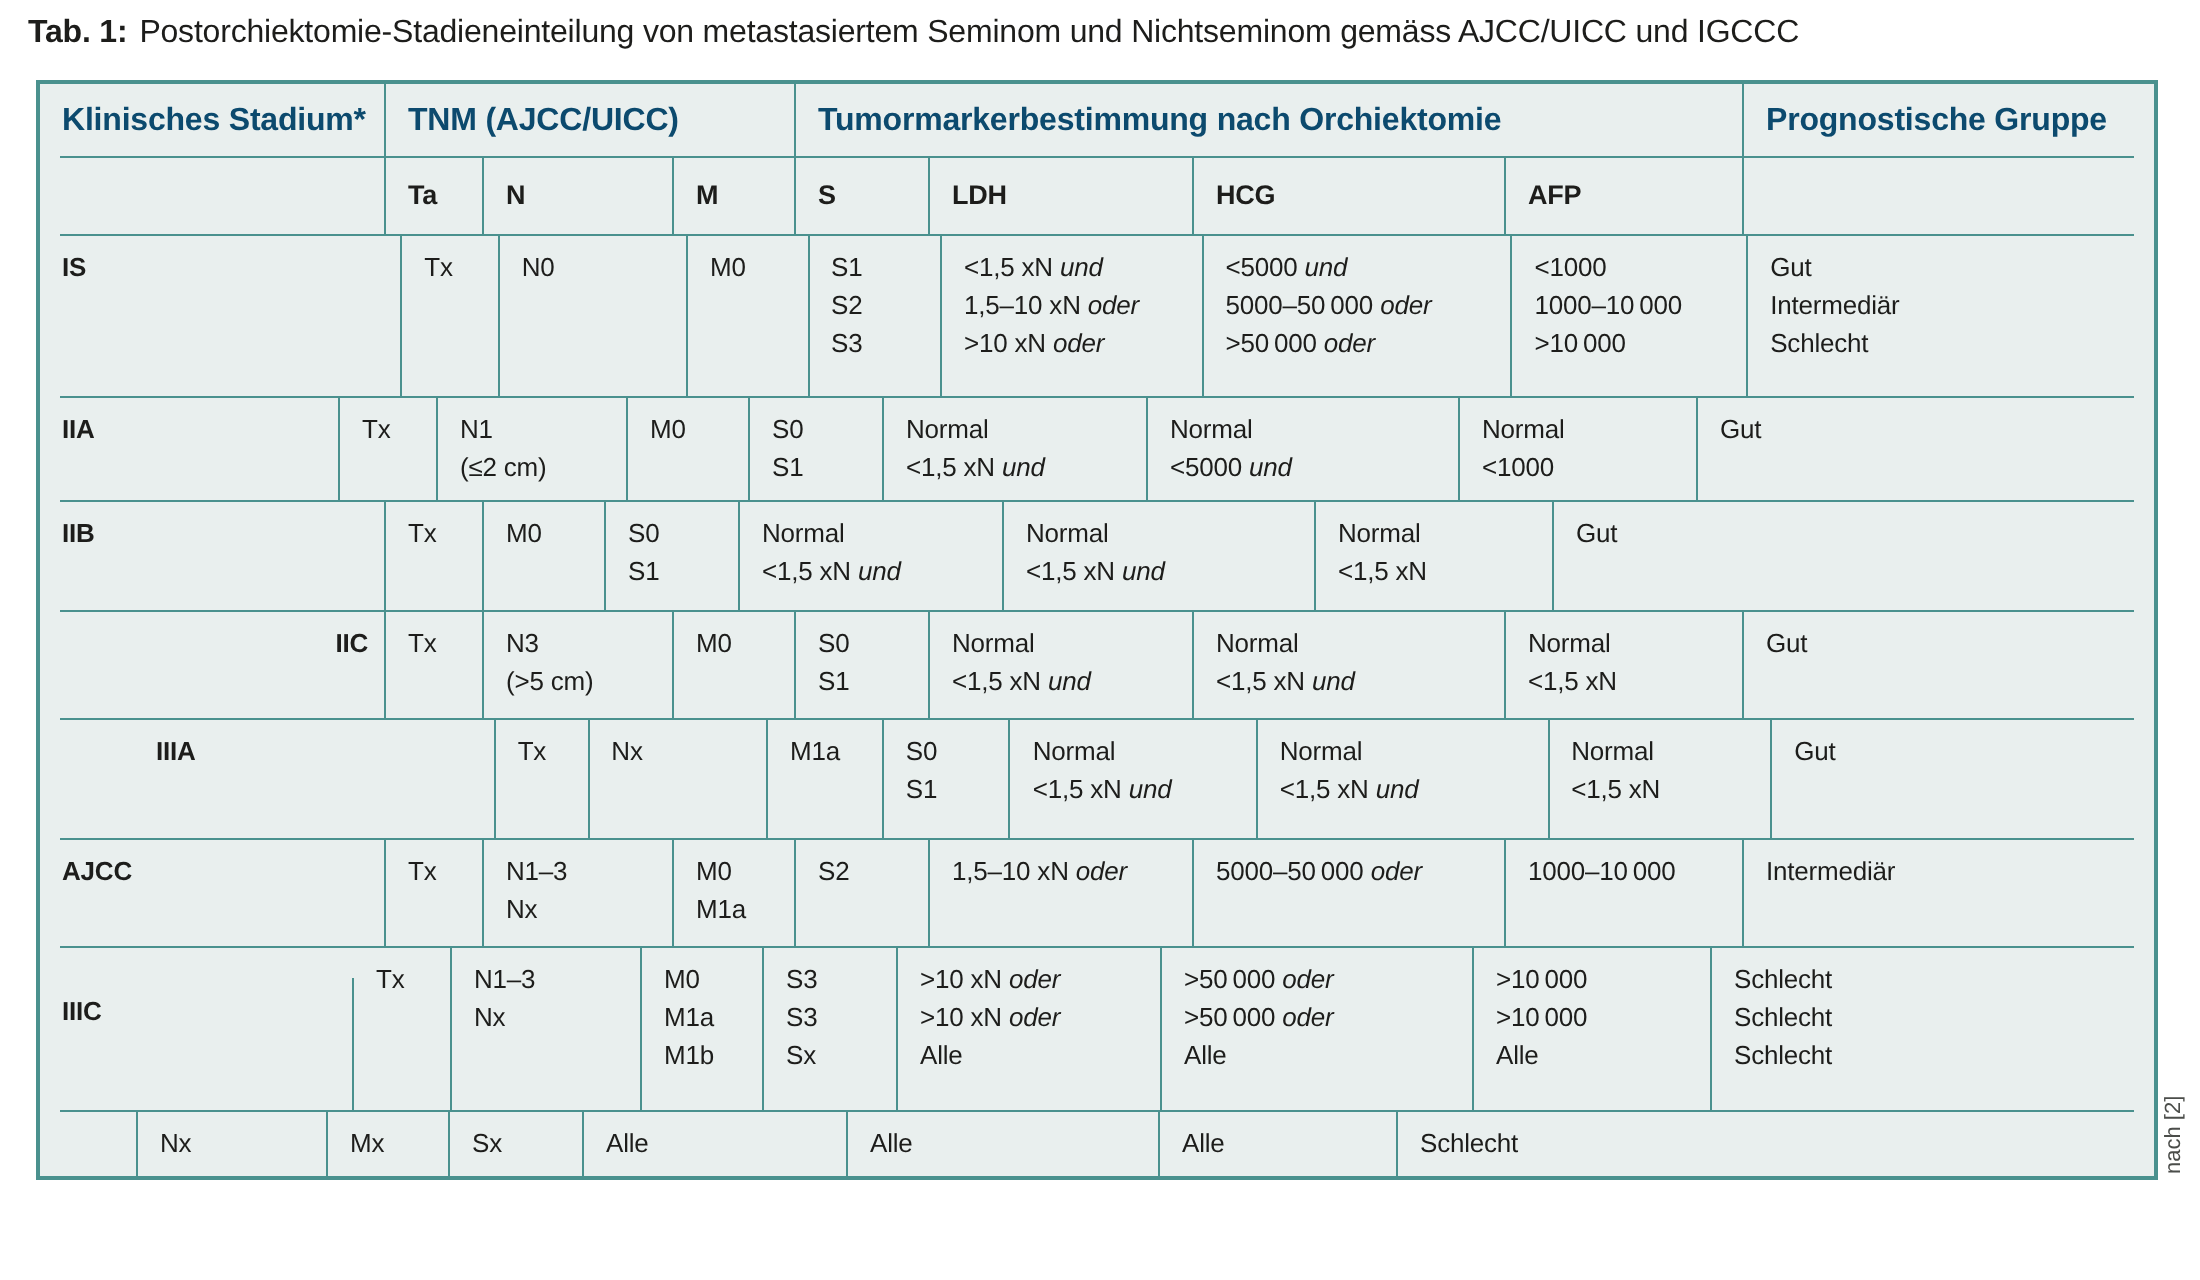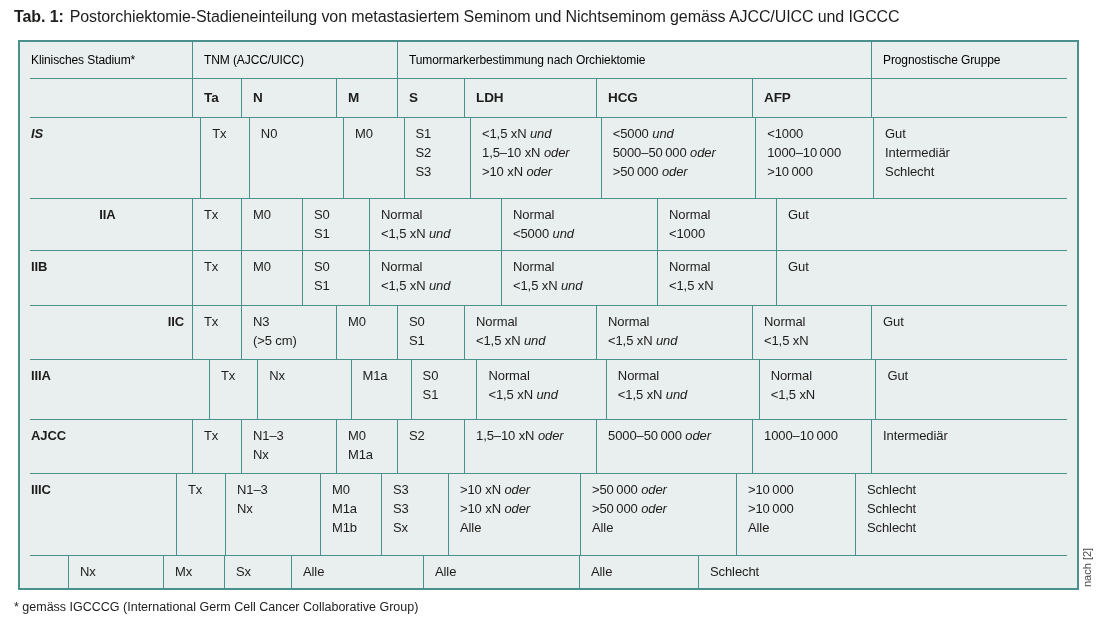--- a/index.html
+++ b/index.html
@@ -17,21 +17,21 @@
   .trow{position:relative;display:flex;box-sizing:border-box;}
   .trow.sep::before{
     content:"";position:absolute;left:10px;right:10px;top:0;
     border-top:1px solid #4a918e;
   }
   .c{
     box-sizing:border-box;padding:7px 8px 0 11px;font-size:13px;line-height:19px;
     border-right:1px solid #4a918e;overflow:hidden;letter-spacing:-0.1px;
   }
   .c:last-child{border-right:none;}
-  .gcell{color:#000000;font-weight:400;font-size:12px;padding-top:9px;}
+  .gcell{color:#0c4a6e;font-weight:700;font-size:16px;padding-top:9px;}
   .shcell{font-weight:700;font-size:13.5px;padding-top:10px;}
   .stagecell{font-weight:700;}
   .ln{white-space:nowrap;}
   .ln i{font-style:italic;}
   .footnotes{position:absolute;left:14px;top:597px;font-size:12.5px;line-height:20px;color:#1d1d1b;}
   .side-note{
     position:absolute;left:1081px;top:587px;font-size:11px;color:#4b4d4a;
     transform:rotate(-90deg);transform-origin:0 0;white-space:nowrap;
   }
 </style>
@@ -76,21 +76,21 @@
       </div>
       <div class="c shcell" style="width: 156px;">
         <div class="ln">HCG</div>
       </div>
       <div class="c shcell" style="width: 119px;">
         <div class="ln">AFP</div>
       </div>
       <div class="c shcell" style="width: 205px;"></div>
     </div>
     <div class="trow sep" style="height: 81px;">
-      <div class="c stagecell" style="width: 183px; font-style: italic;">
+      <div class="c stagecell" style="width: 183px;">
         <div class="ln">IS</div>
       </div>
       <div class="c " style="width: 49px;">
         <div class="ln">Tx</div>
       </div>
       <div class="c " style="width: 95px;">
         <div class="ln">N0</div>
       </div>
       <div class="c " style="width: 61px;">
         <div class="ln">M0</div>
@@ -115,25 +115,29 @@
         <div class="ln">1000–10 000</div>
         <div class="ln">&gt;10 000</div>
       </div>
       <div class="c " style="width: 205px;">
         <div class="ln">Gut</div>
         <div class="ln">Intermediär</div>
         <div class="ln">Schlecht</div>
       </div>
     </div>
     <div class="trow sep" style="height: 52px;">
-      <div class="c stagecell" style="width: 173px; text-align: center;">
+      <div class="c stagecell" style="width: 150px;">
         <div class="ln">IIA</div>
       </div>
       <div class="c " style="width: 49px;">
         <div class="ln">Tx</div>
+      </div>
+      <div class="c " style="width: 95px;">
+        <div class="ln">N1</div>
+        <div class="ln">(≤2 cm)</div>
       </div>
       <div class="c " style="width: 61px;">
         <div class="ln">M0</div>
       </div>
       <div class="c " style="width: 67px;">
         <div class="ln">S0</div>
         <div class="ln">S1</div>
       </div>
       <div class="c " style="width: 132px;">
         <div class="ln">Normal</div>
@@ -209,21 +213,21 @@
       </div>
       <div class="c " style="width: 119px;">
         <div class="ln">Normal</div>
         <div class="ln">&lt;1,5 xN</div>
       </div>
       <div class="c " style="width: 205px;">
         <div class="ln">Gut</div>
       </div>
     </div>
     <div class="trow sep" style="height: 60px;">
-      <div class="c stagecell" style="width: 194px;">
+      <div class="c stagecell" style="width: 194px; margin-left: 47px;">
         <div class="ln">IIIA</div>
       </div>
       <div class="c " style="width: 49px;">
         <div class="ln">Tx</div>
       </div>
       <div class="c " style="width: 95px;">
         <div class="ln">Nx</div>
       </div>
       <div class="c " style="width: 61px;">
         <div class="ln">M1a</div>
@@ -273,21 +277,21 @@
         <div class="ln">5000–50 000 <i>oder</i></div>
       </div>
       <div class="c " style="width: 119px;">
         <div class="ln">1000–10 000</div>
       </div>
       <div class="c " style="width: 205px;">
         <div class="ln">Intermediär</div>
       </div>
     </div>
     <div class="trow sep" style="height: 82px;">
-      <div class="c stagecell" style="width: 157px;">
+      <div class="c stagecell" style="width: 157px; margin-top: 16px;">
         <div class="ln">IIIC</div>
       </div>
       <div class="c " style="width: 49px;">
         <div class="ln">Tx</div>
       </div>
       <div class="c " style="width: 95px;">
         <div class="ln">N1–3</div>
         <div class="ln">Nx</div>
       </div>
       <div class="c " style="width: 61px;">
@@ -343,14 +347,13 @@
       </div>
       <div class="c " style="width: 205px;">
         <div class="ln">Schlecht</div>
       </div>
     </div>
   </div>
 
 <div class="side-note">nach [2]</div>
 
 <div class="footnotes">
-  <div>* gemäss IGCCCG (International Germ Cell Cancer Collaborative Group)</div>
 </div>
 
 </body></html>

